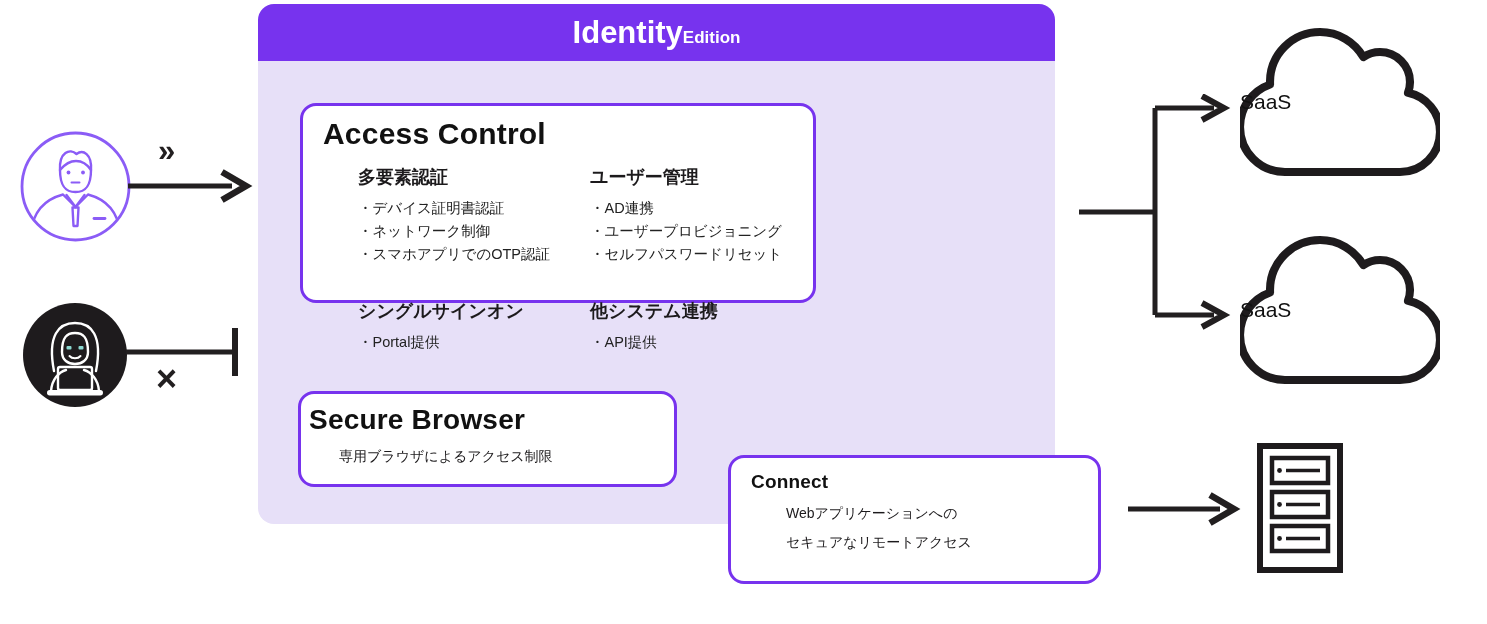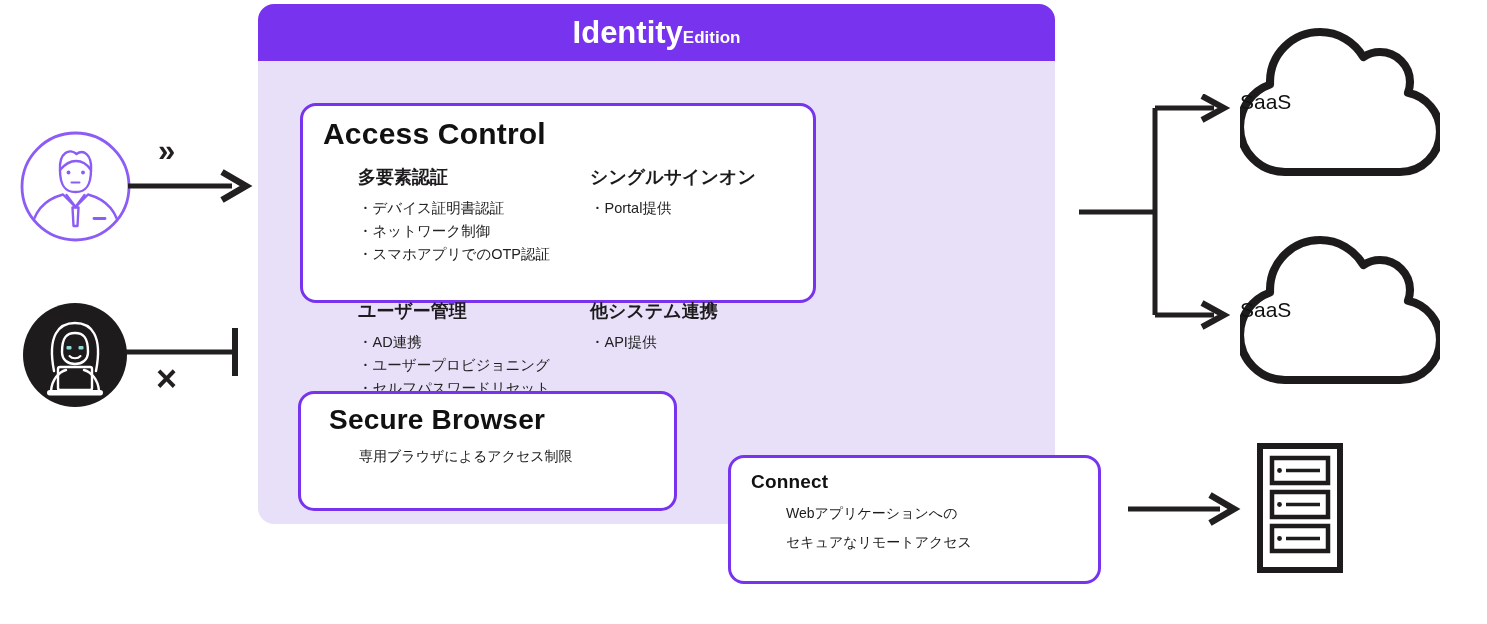--- a/index.html
+++ b/index.html
@@ -18,21 +18,21 @@
   .panel{
     position:absolute;left:258px;top:61px;width:797px;height:463px;
     background:#E7E0F8;border-radius:0 0 16px 16px;
   }
   
   .card{
     position:absolute;background:#ffffff;border:3px solid #7733EE;border-radius:16px;
     box-sizing:border-box;
   }
   .card-access{left:300px;top:103px;width:516px;height:200px;padding:11px 20px;}
-  .card-secure{left:298px;top:391px;width:379px;height:120px;padding:10px 28px;}
+  .card-secure{left:298px;top:391px;width:379px;height:96px;padding:10px 8px;}
   .card-connect{left:728px;top:455px;width:373px;height:129px;padding:13px 20px;}
   .card-title{font-weight:700;color:#111;letter-spacing:.2px;}
   .t-access{font-size:30px;}
   .t-secure{font-size:28px;}
   .t-connect{font-size:19px;}
   .ac-grid{
     display:grid;grid-template-columns:232px auto;row-gap:33px;
     margin:14px 0 0 35px;
   }
   .group-heading{font-size:18px;font-weight:700;margin-bottom:8px;}
@@ -66,28 +66,28 @@
   <div class="card card-access">
     <div class="card-title t-access">Access Control</div>
     <div class="ac-grid">
       <div>
         <div class="group-heading">多要素認証</div>
         <div class="group-item">・デバイス証明書認証</div>
         <div class="group-item">・ネットワーク制御</div>
         <div class="group-item">・スマホアプリでのOTP認証</div>
       </div>
       <div>
-        <div class="group-heading">シングルサインオン</div>
-        <div class="group-item">・Portal提供</div>
-      </div>
-      <div>
         <div class="group-heading">ユーザー管理</div>
         <div class="group-item">・AD連携</div>
         <div class="group-item">・ユーザープロビジョニング</div>
         <div class="group-item">・セルフパスワードリセット</div>
+      </div>
+      <div>
+        <div class="group-heading">シングルサインオン</div>
+        <div class="group-item">・Portal提供</div>
       </div>
       <div>
         <div class="group-heading">他システム連携</div>
         <div class="group-item">・API提供</div>
       </div>
     </div>
   </div>
 
   <div class="card card-secure">
     <div class="card-title t-secure">Secure Browser</div>

